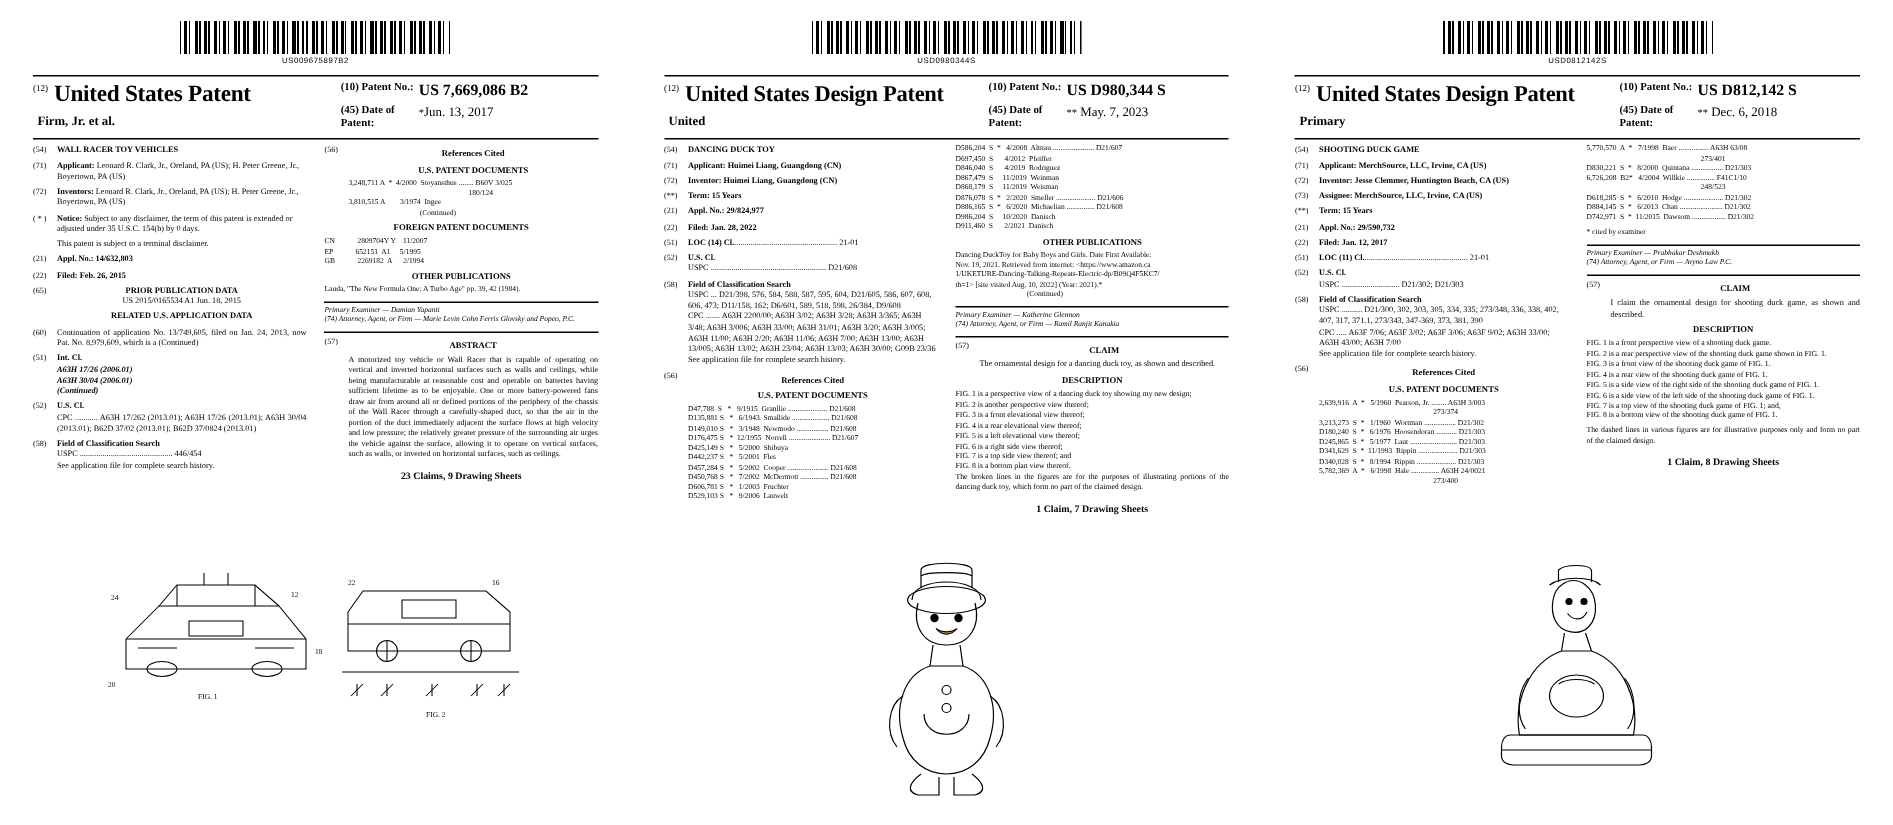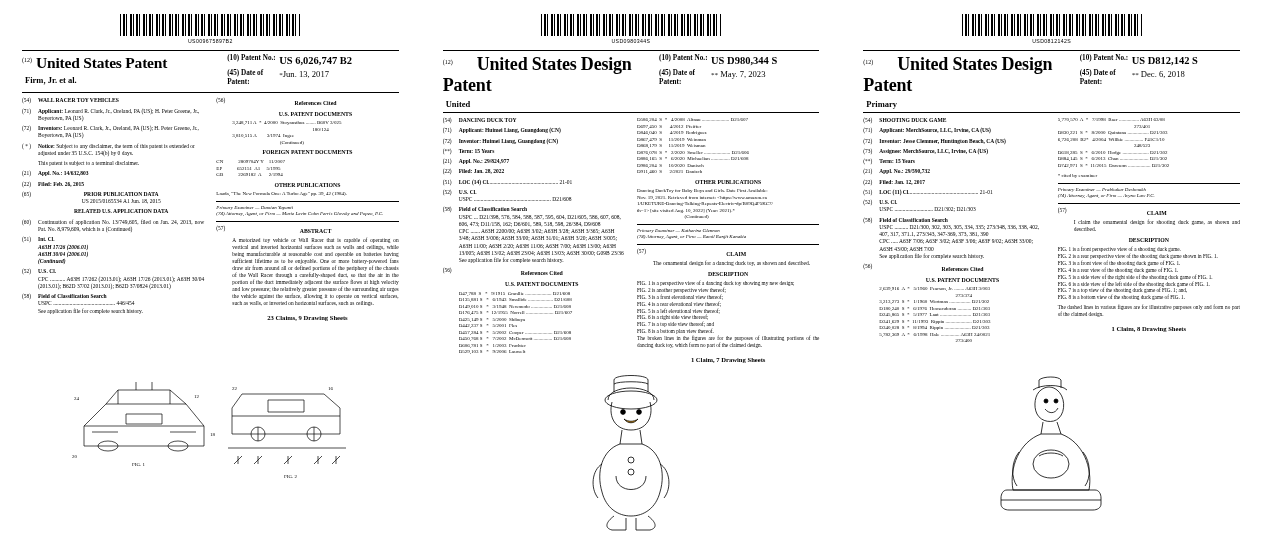--- a/index.html
+++ b/index.html
@@ -28,21 +28,21 @@
   .barcode-num{font-size:5.2px;text-align:center;letter-spacing:.4px;margin-bottom:6px;font-family:"Liberation Sans",sans-serif;}
   .rule{border-top:1px solid #000;margin:3px 0;}
   .rule-thick{border-top:1.6px solid #000;margin:3px 0;}
 
   
   .hdr{display:flex;align-items:flex-start;}
   .hdr-left{flex:1.15;}
   .hdr-right{flex:1;padding-left:8px;}
   .num12{font-size:6px;vertical-align:super;}
   .usp-title{font-family:"Liberation Serif",serif;font-weight:bold;font-size:15.5px;display:inline;letter-spacing:-.2px;}
-  .usp-title.small{font-size:18px;margin-left:20px;}
+  .usp-title.small{font-size:15px;}
   .inventor-line{font-weight:bold;font-size:8.5px;margin-top:3px;padding-left:3px;}
   .hdr-row{display:flex;font-size:7.2px;line-height:1.25;margin-bottom:2px;}
   .hdr-row .lbl{width:52px;font-weight:bold;flex:none;}
   .big-num{font-weight:bold;font-size:10.5px;letter-spacing:0;}
   .date-val{font-weight:normal;font-size:8.6px;}
   .star{font-size:7px;}
 
   
   .cols{display:flex;margin-top:4px;}
   .col{width:50%;box-sizing:border-box;font-size:5.5px;line-height:1.32;}
@@ -80,21 +80,21 @@
 
       <div class="hdr">
         <div class="hdr-left">
           <span class="num12">(12)</span>
           <span class="usp-title">United States Patent</span>
           <div class="inventor-line">Firm, Jr. et al.</div>
         </div>
         <div class="hdr-right">
           <div class="hdr-row">
             <div class="lbl">(10) Patent No.:</div>
-            <div class="big-num">US 6,026,747 B2</div>
+            <div class="big-num">US 7,669,086 B2</div>
           </div>
           <div class="hdr-row">
             <div class="lbl">(45) Date of Patent:</div>
             <div class="date-val"><span class="star">*</span><span>Jun. 13, 2017</span></div>
           </div>
         </div>
       </div>
       <div class="rule"></div>
 
       <div class="cols">

